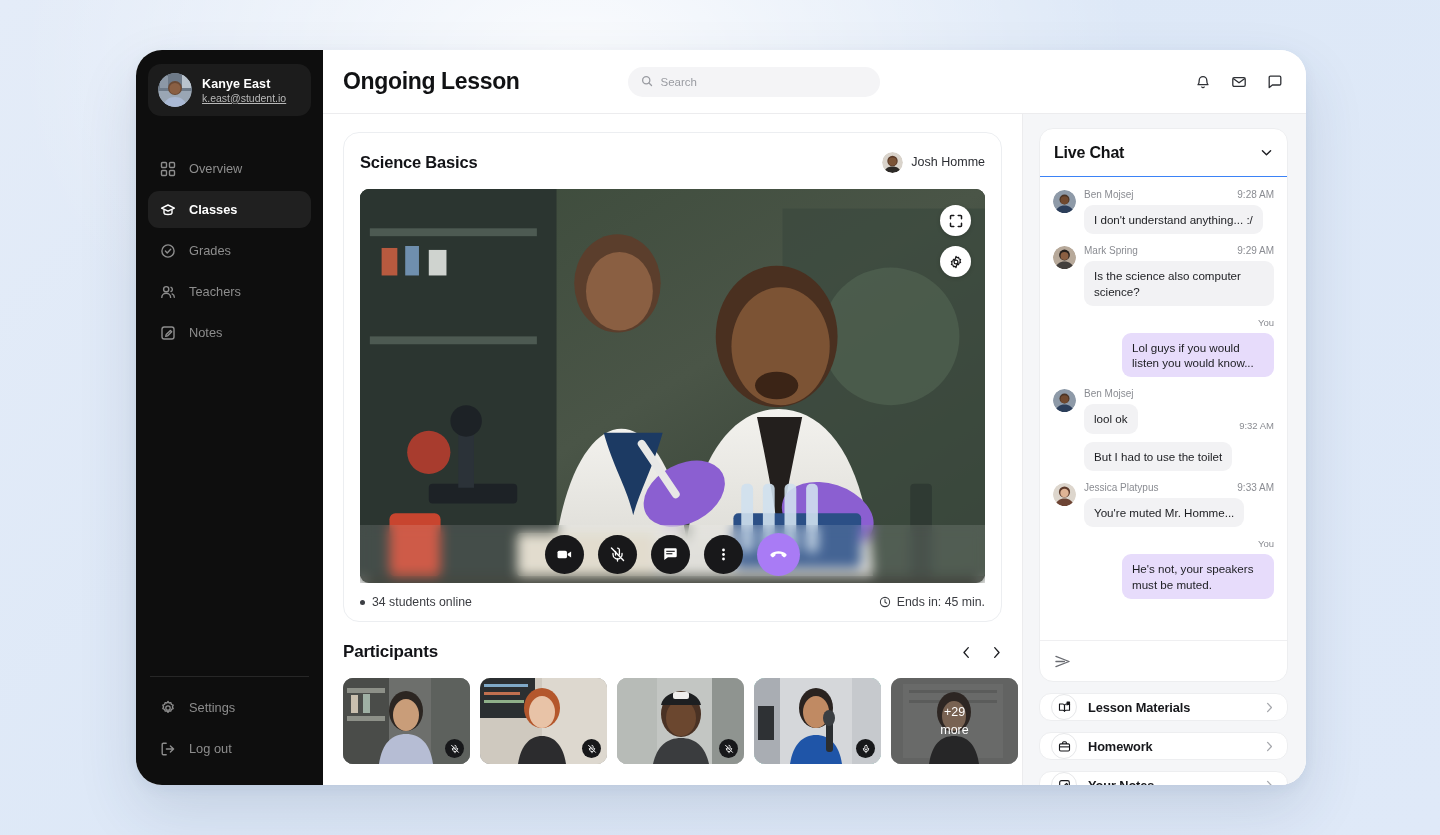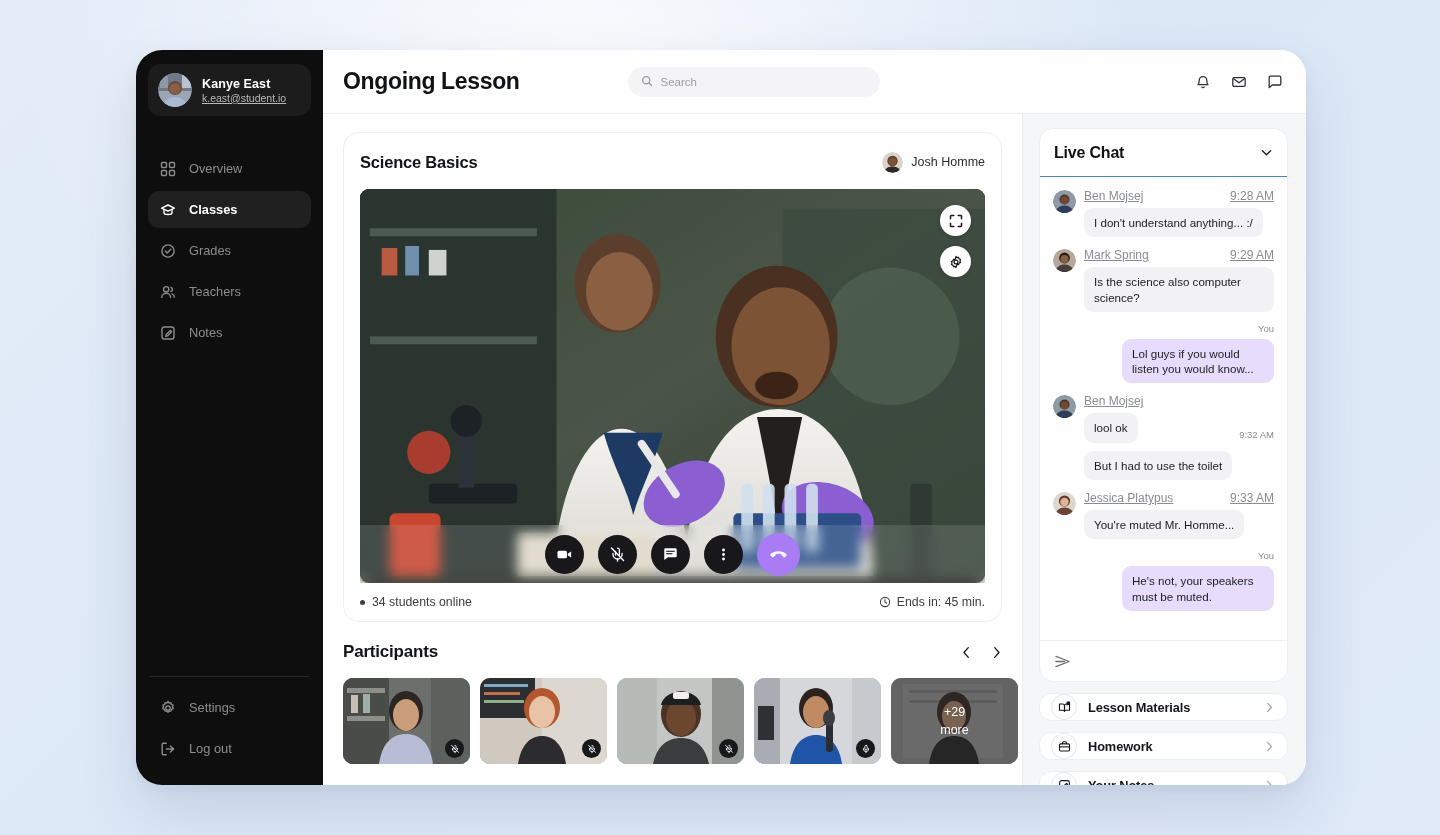--- a/index.html
+++ b/index.html
@@ -221,21 +221,21 @@
 
   .chat-body {
     flex: 1 1 auto; min-height: 0;
     padding: 12px 13px 10px 13px;
     display: flex; flex-direction: column; gap: 11px;
     overflow: hidden;
   }
   .msg-in { display: flex; gap: 8px; }
   .msg-av { width: 23px; height: 23px; border-radius: 50%; flex: 0 0 23px; overflow: hidden; margin-top: 1px; }
   .msg-col { flex: 1 1 auto; min-width: 0; }
-  .msg-meta { display: flex; align-items: center; font-size: 12px; color: #8a8c92; margin-bottom: 5px; text-decoration: underline; }
+  .msg-meta { display: flex; align-items: center; font-size: 10px; color: #8a8c92; margin-bottom: 5px; }
   .msg-meta .time { margin-left: auto; }
   .bubble {
     background: #f2f2f4; border-radius: 9px;
     padding: 7px 10px;
     font-size: 11.6px; line-height: 1.32; color: #1c1d21;
     display: inline-block; max-width: 100%;
   }
   .msg-out { display: flex; flex-direction: column; align-items: flex-end; }
   .msg-out .who { font-size: 9.5px; color: #8a8c92; margin-bottom: 5px; }
   .bubble.out { background: #e7dcfb; text-align: left; max-width: 152px; }

